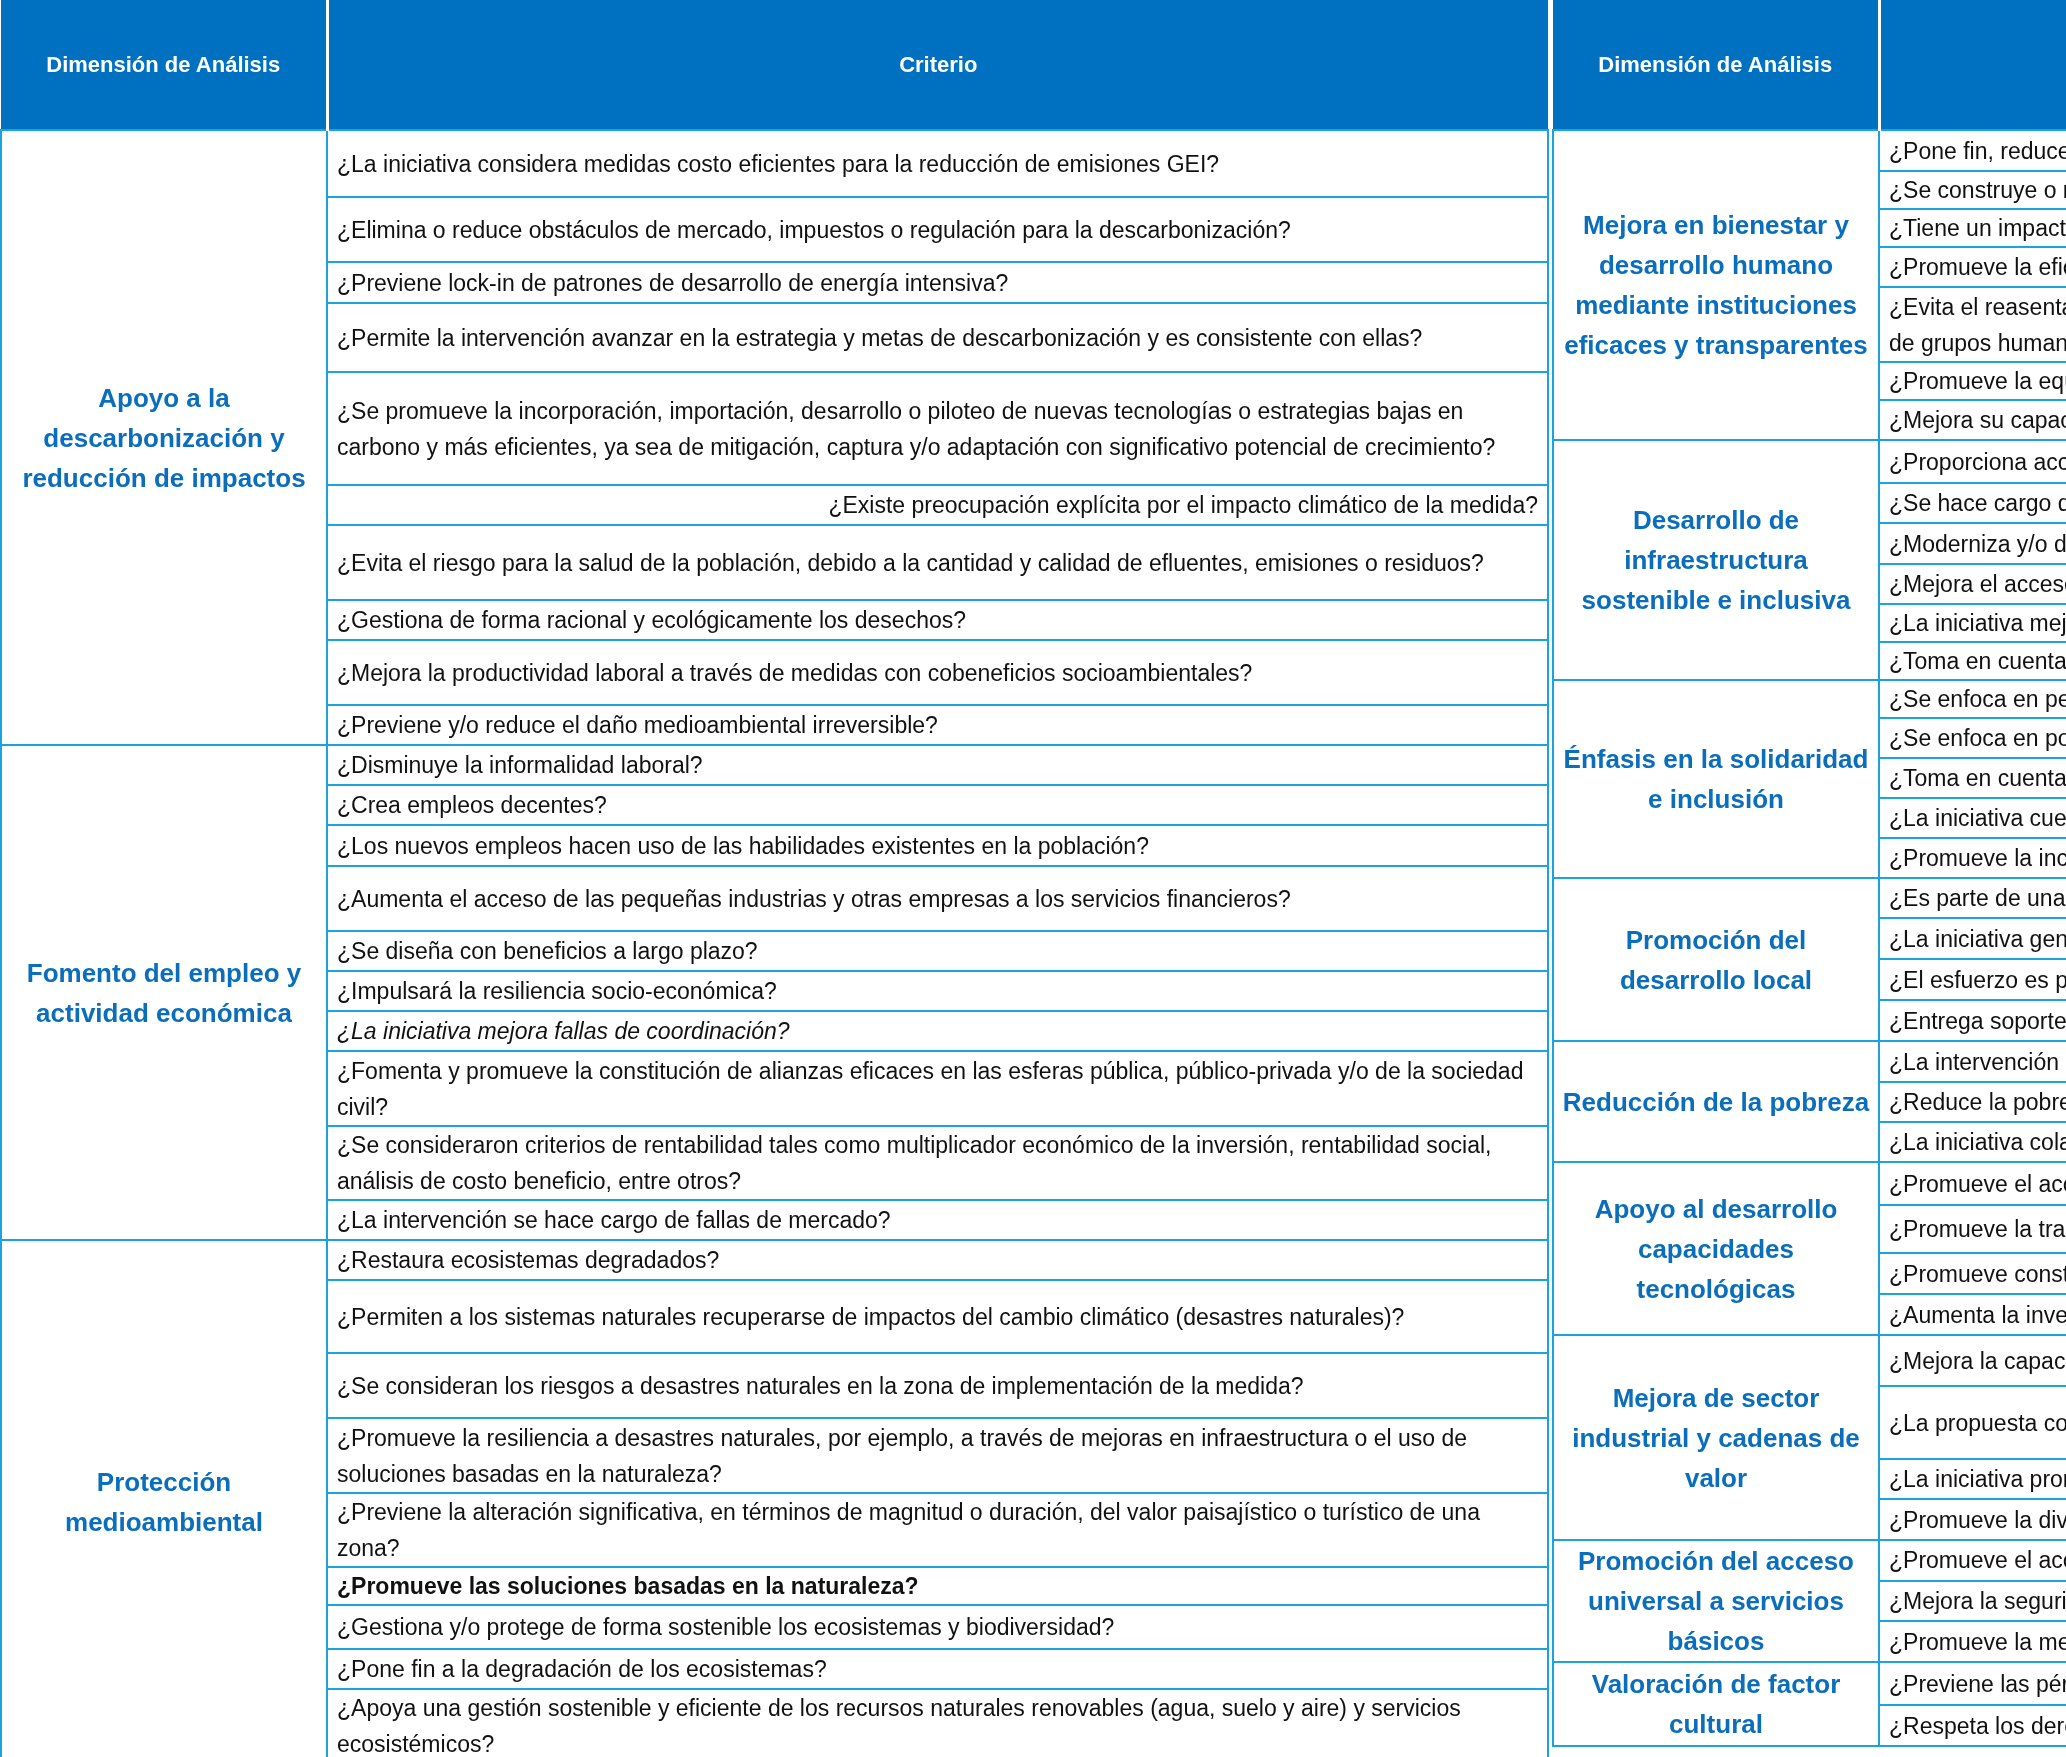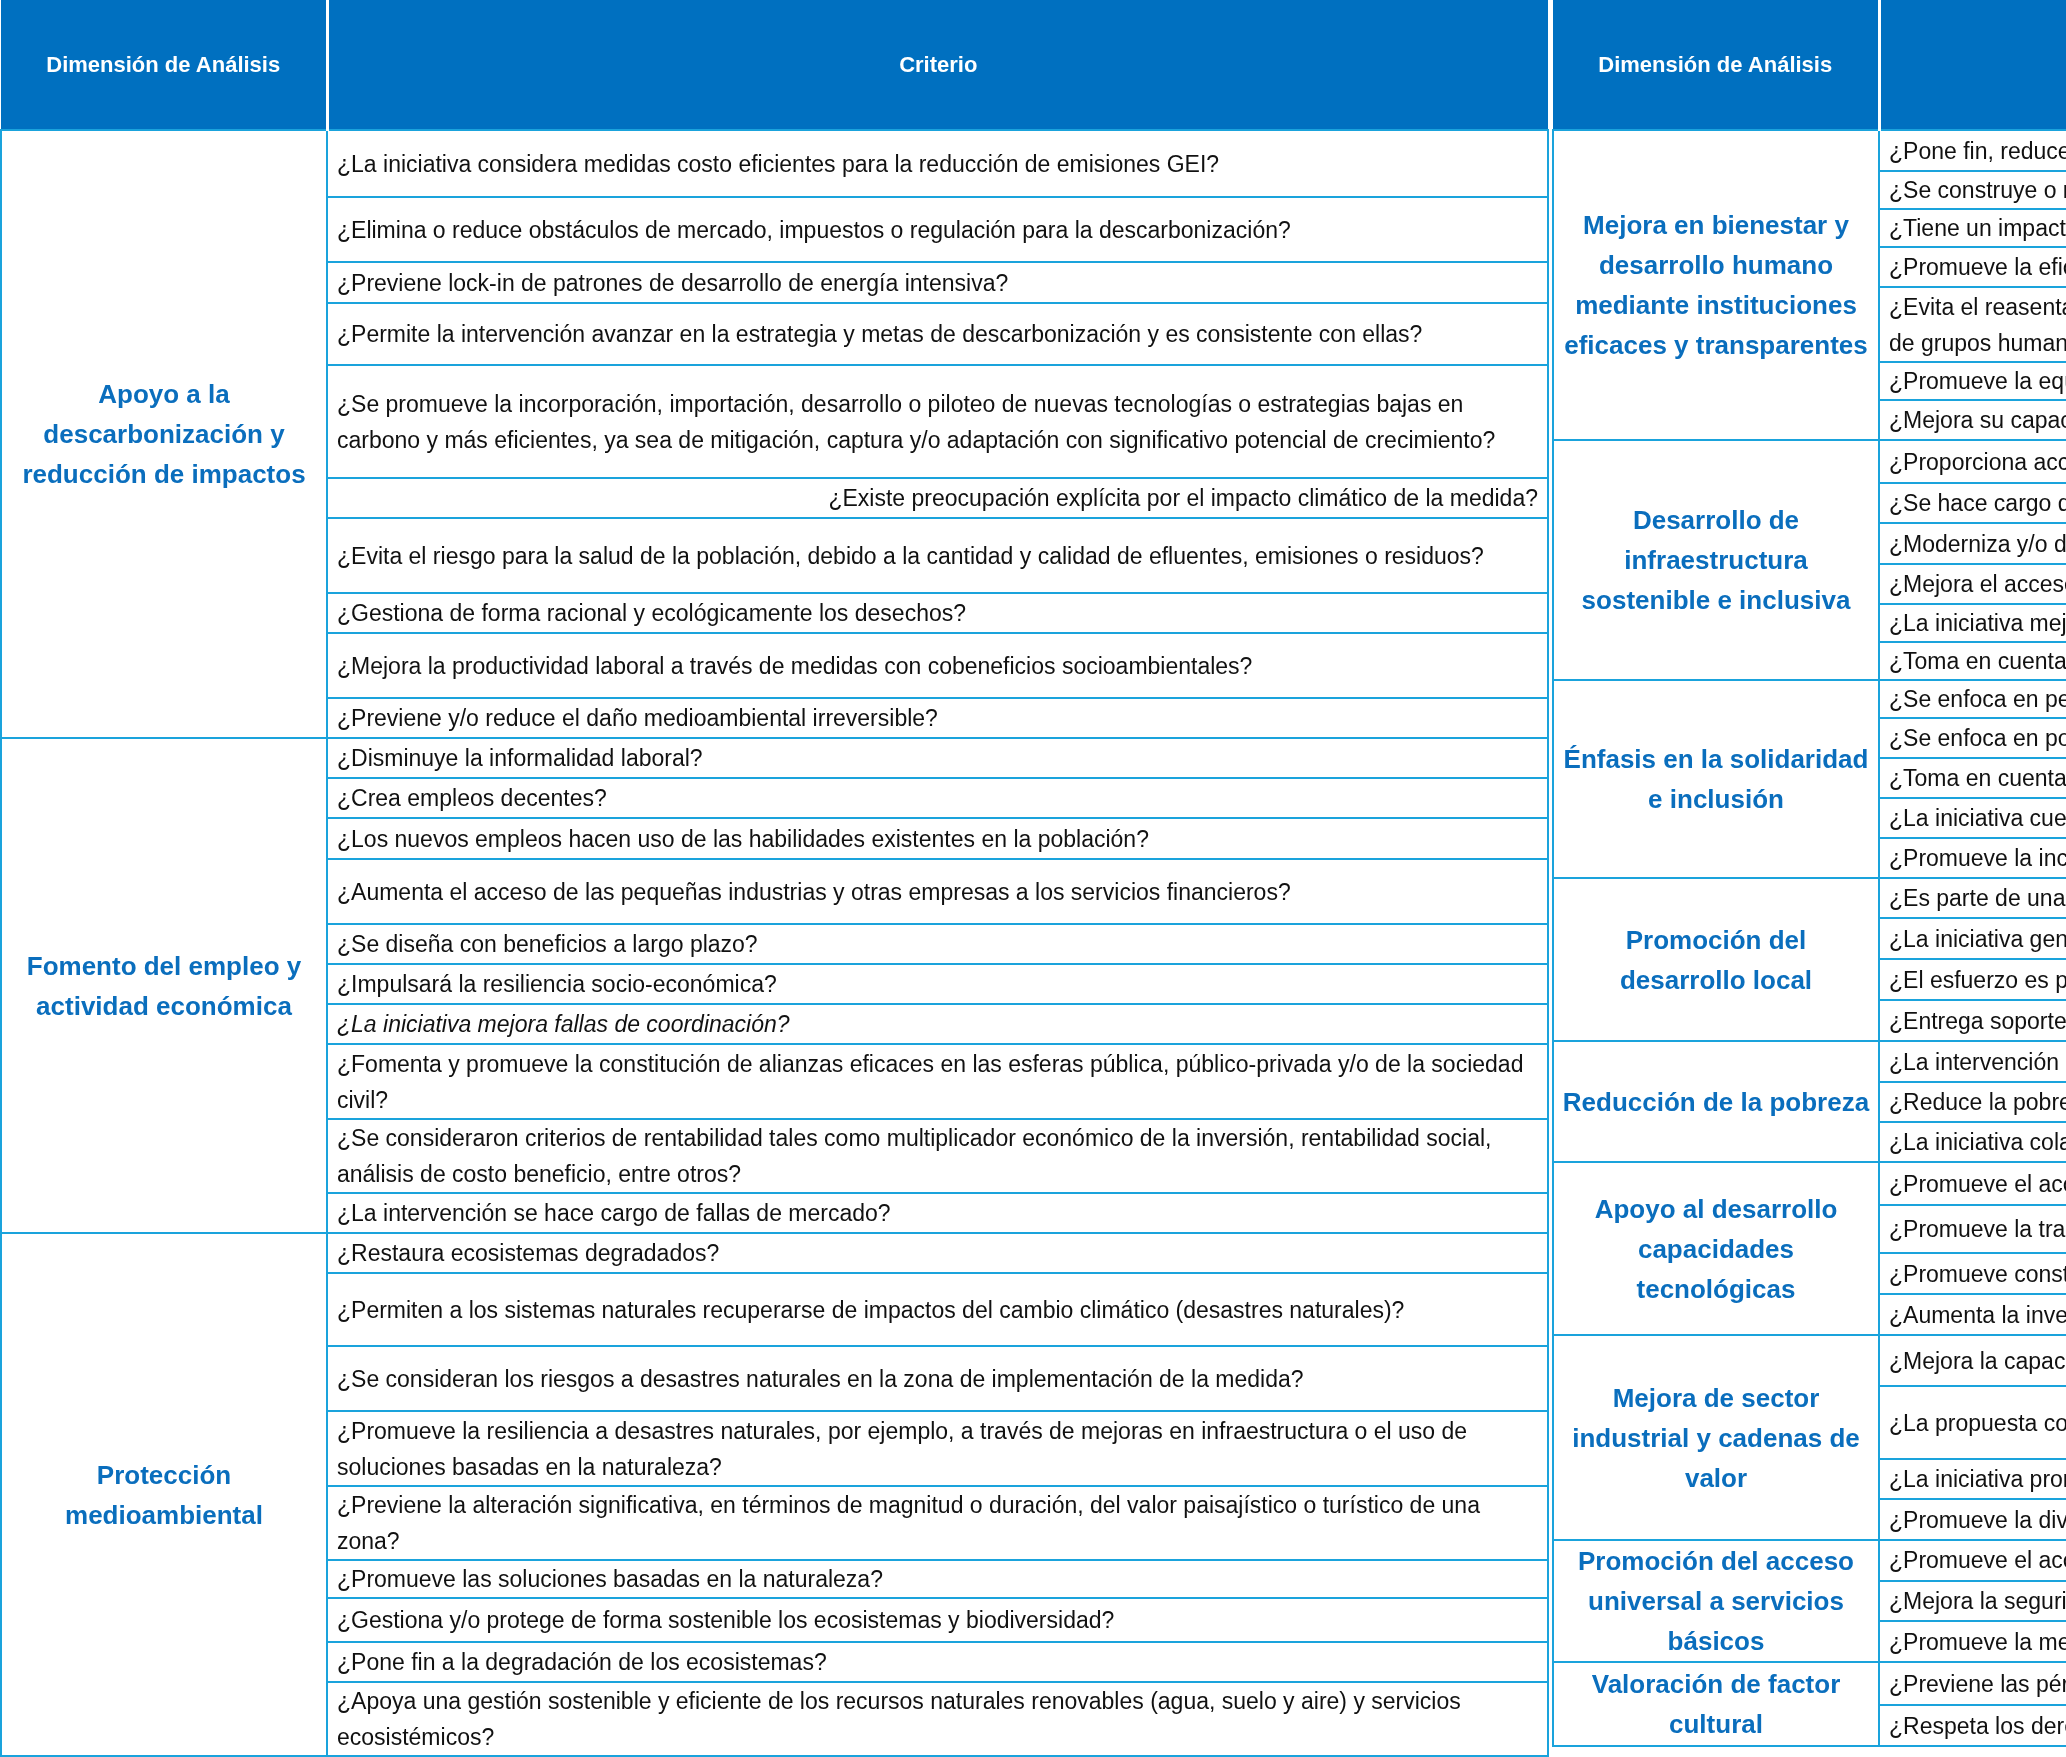--- a/index.html
+++ b/index.html
@@ -36,21 +36,21 @@
       <tr style="height: 67px;">
         <td class="dim" rowspan="10">Apoyo a la descarbonización y reducción de impactos</td>
         <td>¿La iniciativa considera medidas costo eficientes para la reducción de emisiones GEI?</td>
       </tr>
       <tr style="height: 65px;">
         <td>¿Elimina o reduce obstáculos de mercado, impuestos o regulación para la descarbonización?</td>
       </tr>
       <tr style="height: 41px;">
         <td>¿Previene lock-in de patrones de desarrollo de energía intensiva?</td>
       </tr>
-      <tr style="height: 62px; border-radius: 13px;">
+      <tr style="height: 69px; border-radius: 13px;">
         <td>¿Permite la intervención avanzar en la estrategia y metas de descarbonización y es consistente con ellas?</td>
       </tr>
       <tr style="height: 113px;">
         <td>¿Se promueve la incorporación, importación, desarrollo o piloteo de nuevas tecnologías o estrategias bajas en carbono y más eficientes, ya sea de mitigación, captura y/o adaptación con significativo potencial de crecimiento?</td>
       </tr>
       <tr style="height: 40px; text-align: right;">
         <td>¿Existe preocupación explícita por el impacto climático de la medida?</td>
       </tr>
       <tr style="height: 75px;">
         <td>¿Evita el riesgo para la salud de la población, debido a la cantidad y calidad de efluentes, emisiones o residuos?</td>
@@ -104,21 +104,21 @@
       </tr>
       <tr style="height: 65px; padding-left: 32px;">
         <td>¿Se consideran los riesgos a desastres naturales en la zona de implementación de la medida?</td>
       </tr>
       <tr style="height: 75px;">
         <td>¿Promueve la resiliencia a desastres naturales, por ejemplo, a través de mejoras en infraestructura o el uso de soluciones basadas en la naturaleza?</td>
       </tr>
       <tr style="height: 73px;">
         <td>¿Previene la alteración significativa, en términos de magnitud o duración, del valor paisajístico o turístico de una zona?</td>
       </tr>
-      <tr style="height: 24px;">
+      <tr style="height: 24px; font-weight: bold;">
         <td>¿Promueve las soluciones basadas en la naturaleza?</td>
       </tr>
       <tr style="height: 44px; padding-left: 24px;">
         <td>¿Gestiona y/o protege de forma sostenible los ecosistemas y biodiversidad?</td>
       </tr>
       <tr style="height: 40px;">
         <td>¿Pone fin a la degradación de los ecosistemas?</td>
       </tr>
       <tr style="height: 73px;">
         <td>¿Apoya una gestión sostenible y eficiente de los recursos naturales renovables (agua, suelo y aire) y servicios ecosistémicos?</td>

